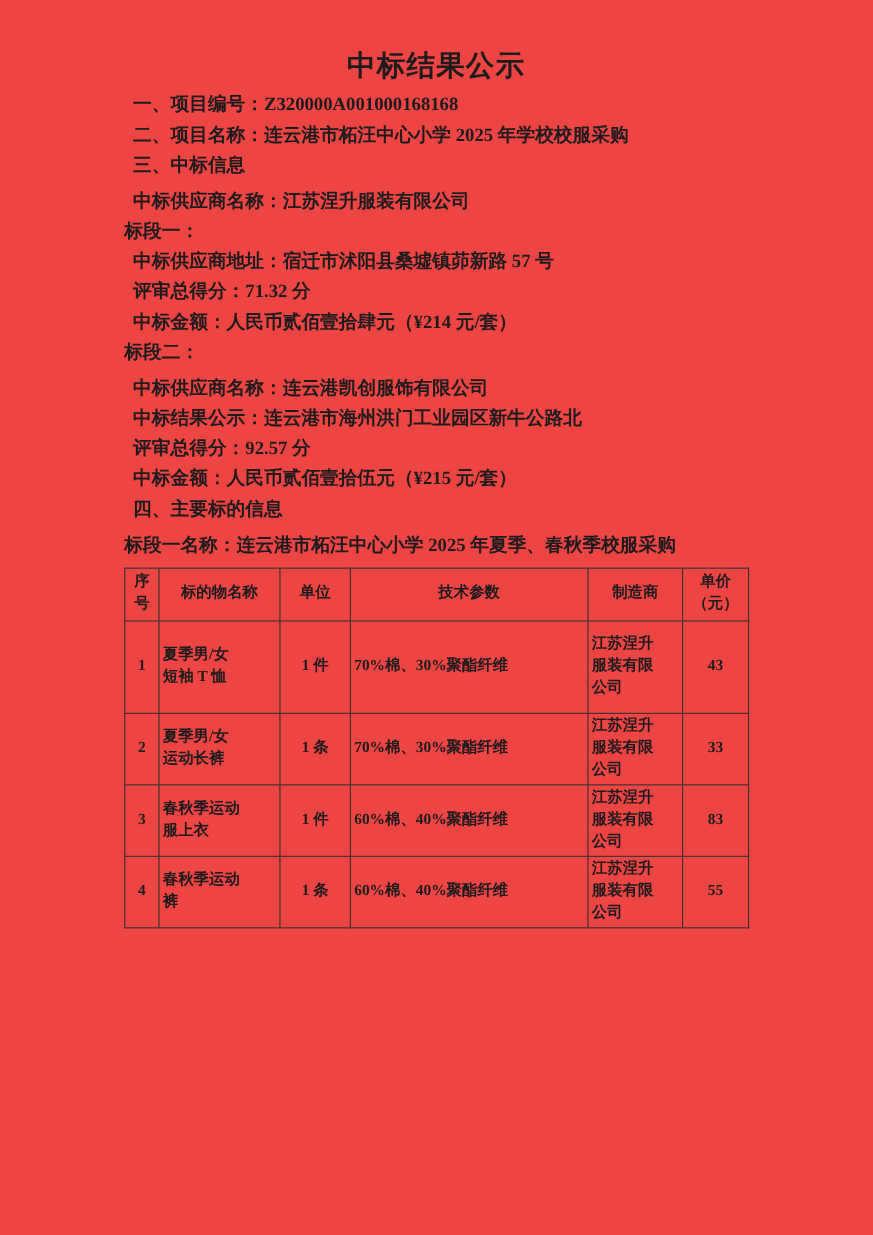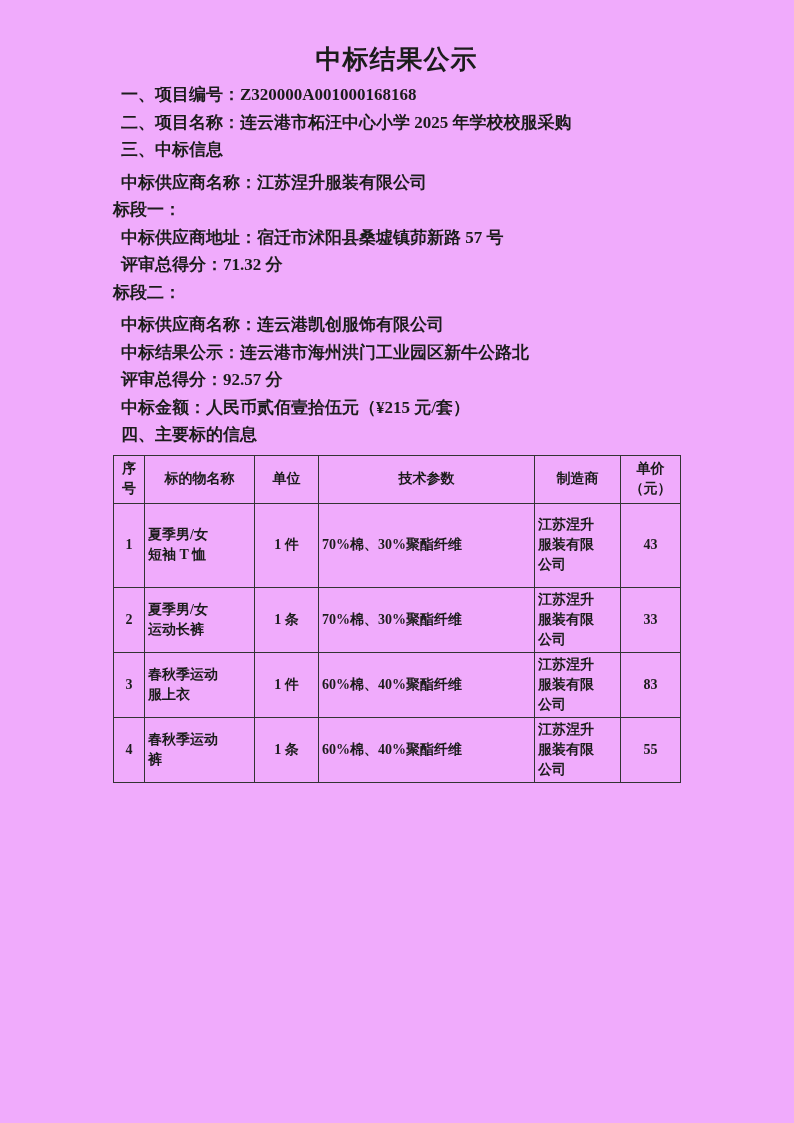--- a/index.html
+++ b/index.html
@@ -2,21 +2,21 @@
 <html><head>
 <meta charset="utf-8">
 <style>
   * { margin: 0; padding: 0; box-sizing: border-box; }
   html, body { background: #ffffff; }
   .page {
     position: relative;
     width: 794px;
     height: 1123px;
     margin: 0 auto;
-    background: #f0abfc;
+    background: #ef4444;
     color: #1c1c1c;
     font-family: "Liberation Serif", "DejaVu Serif", serif;
     padding: 42px 114px 0 113px;
     overflow: hidden;
   }
   .title {
     text-align: center;
     font-size: 26px;
     font-weight: 700;
     line-height: 36px;
@@ -72,29 +72,31 @@
   <h1 class="title">中标结果公示</h1>
 
   <p class="line ind">一、项目编号：Z320000A001000168168</p>
   <p class="line ind">二、项目名称：连云港市柘汪中心小学 2025 年学校校服采购</p>
   <p class="line ind">三、中标信息</p>
 
   <p class="line ind mt5">中标供应商名称：江苏涅升服装有限公司</p>
   <p class="line">标段一：</p>
   <p class="line ind">中标供应商地址：宿迁市沭阳县桑墟镇茆新路 57 号</p>
   <p class="line ind">评审总得分：71.32 分</p>
+  <p class="line ind">中标金额：人民币贰佰壹拾肆元（¥214 元/套）</p>
 
   <p class="line">标段二：</p>
   <p class="line ind mt5">中标供应商名称：连云港凯创服饰有限公司</p>
   <p class="line ind">中标结果公示：连云港市海州洪门工业园区新牛公路北</p>
   <p class="line ind">评审总得分：92.57 分</p>
   <p class="line ind">中标金额：人民币贰佰壹拾伍元（¥215 元/套）</p>
 
   <p class="line ind">四、主要标的信息</p>
 
+  <p class="line mt6">标段一名称：连云港市柘汪中心小学 2025 年夏季、春秋季校服采购</p>
 
   <table class="items-table">
     <colgroup>
       <col class="c0">
         <col class="c1">
         <col class="c2">
         <col class="c3">
         <col class="c4">
         <col class="c5">
     </colgroup>

